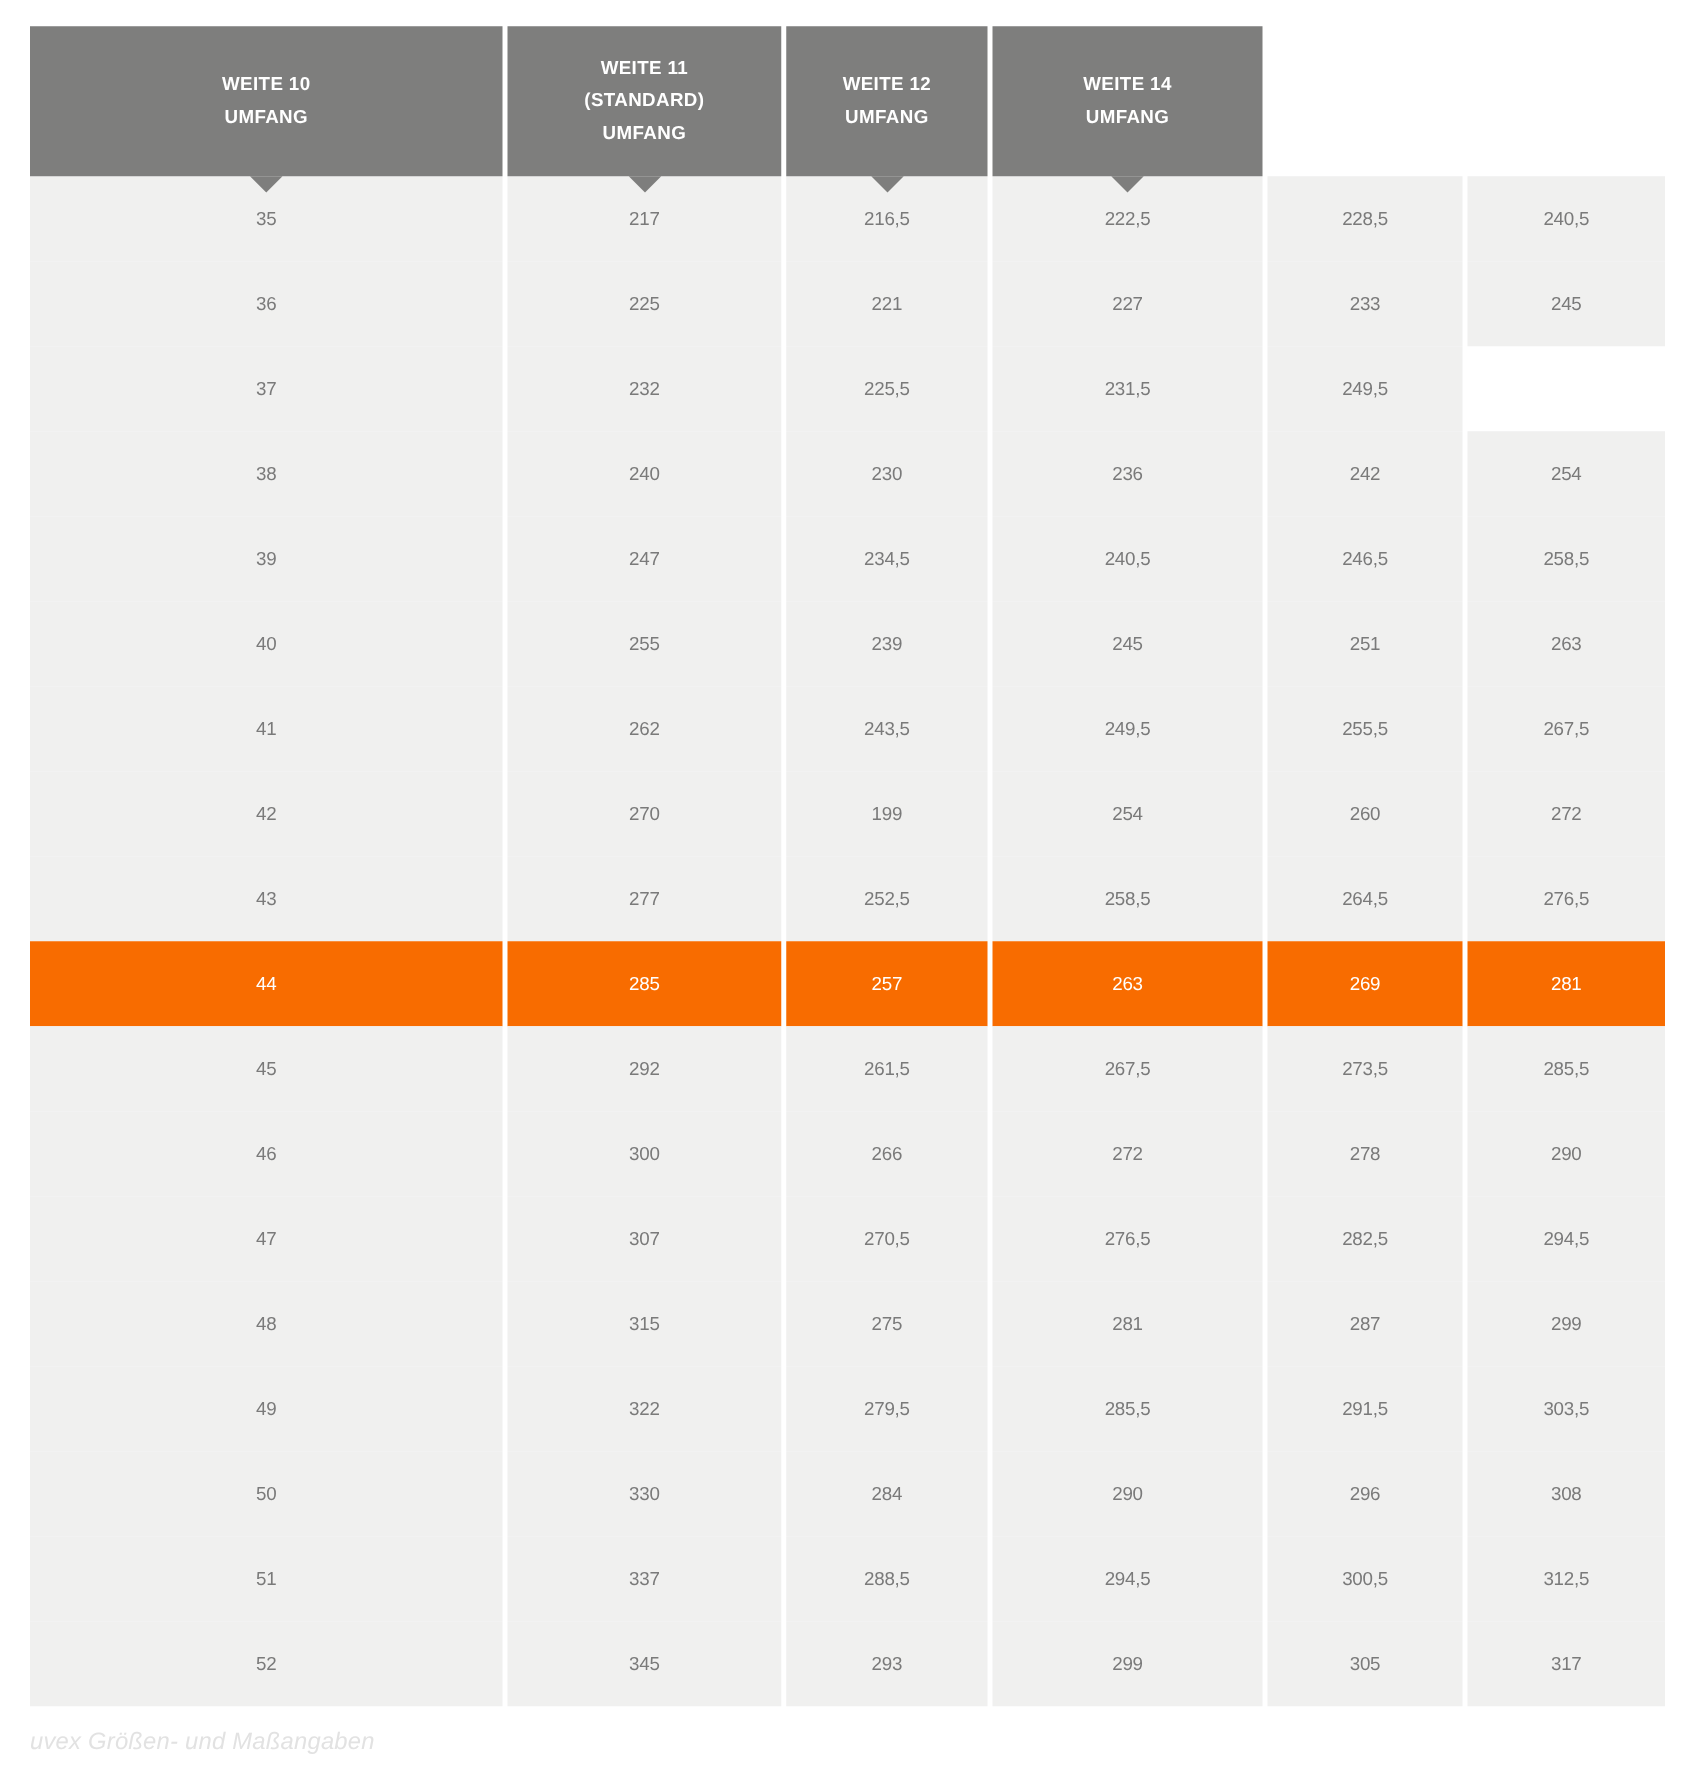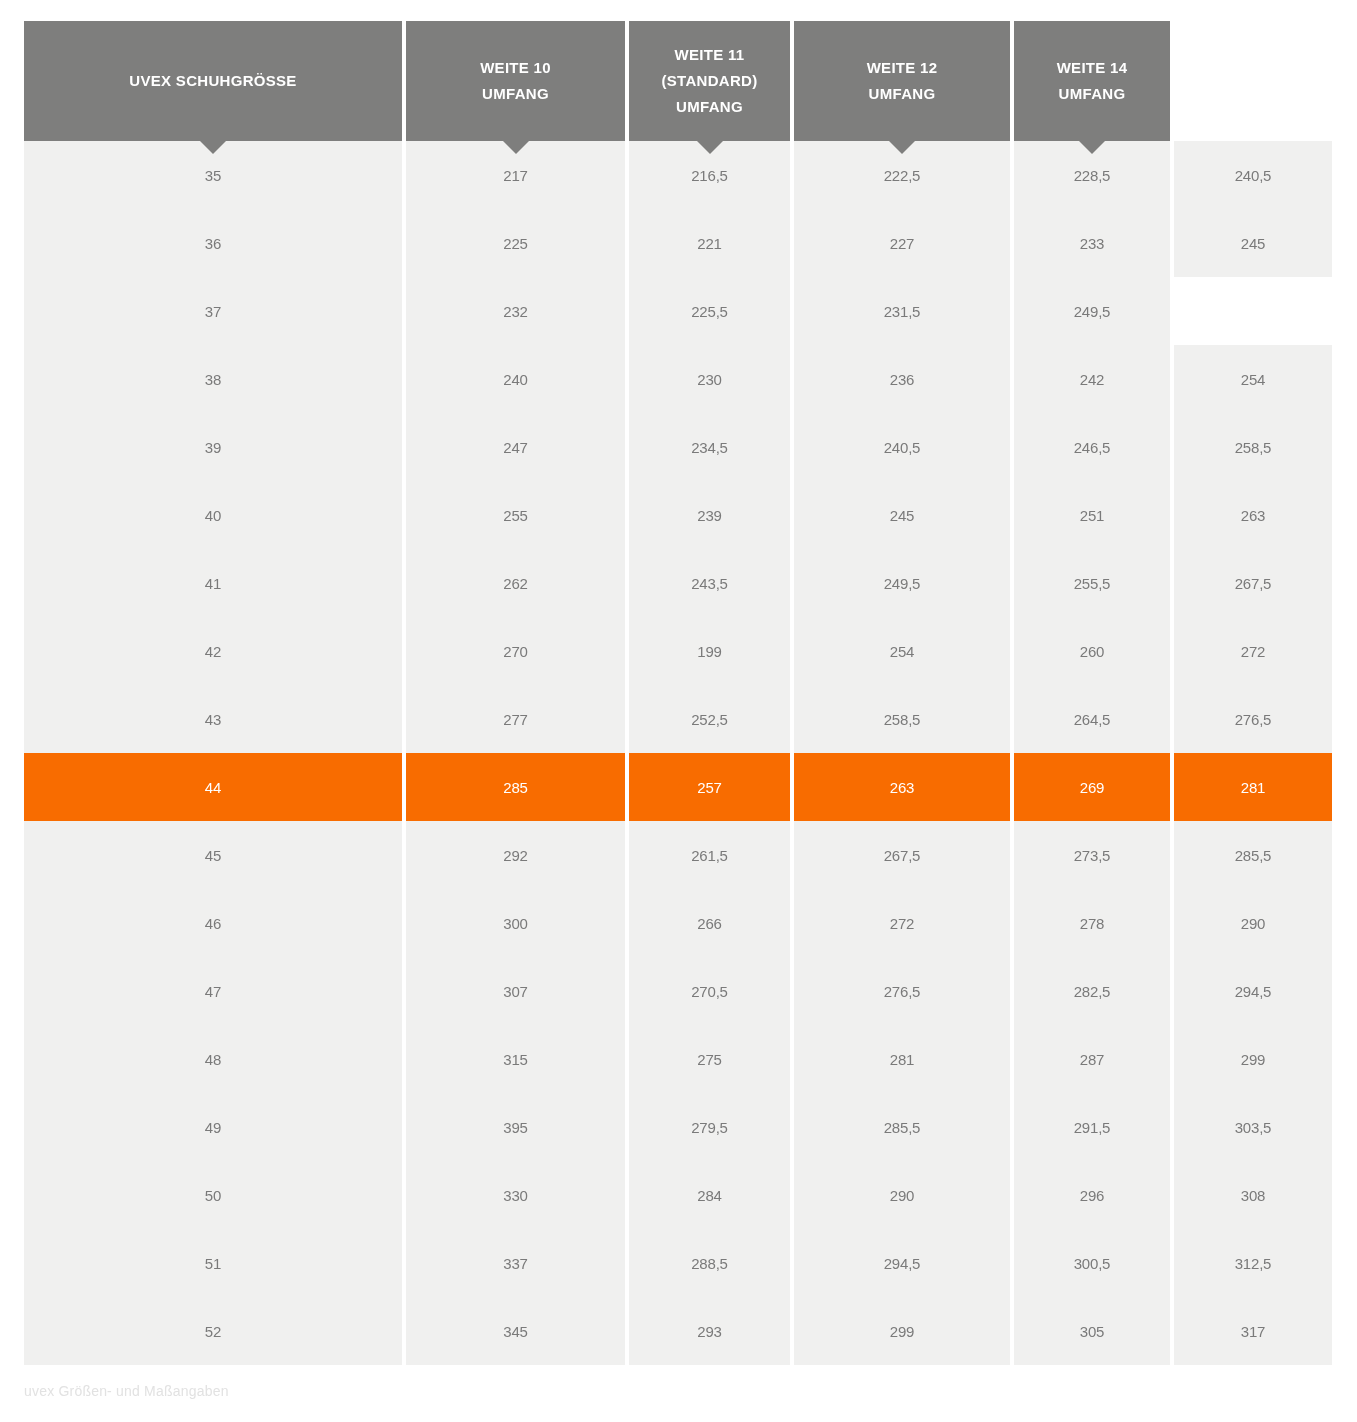--- a/index.html
+++ b/index.html
@@ -73,36 +73,33 @@
     font-size: 15px;
     letter-spacing: -0.2px;
   }
   .tbody .tr.highlight .td {
     background: var(--highlight-bg);
     color: var(--highlight-text);
     text-align: center;
   }
   .caption {
     margin-top: 18px;
-    font-size: 14px;
+    font-size: 19px;
     color: var(--caption-text);
     letter-spacing: 0.2px;
+    font-style: italic;
   }
 </style>
 </head>
 <body>
 
 <div class="page">
   <div class="table-wrap">
     <div class="thead grid-row">
         <div class="th">
-          <div>UVEX SCHUHGRÖSSE</div>
-          <div class="tri"></div>
-        </div>
-        <div class="th">
           <div>WEITE 10<br>UMFANG</div>
           <div class="tri"></div>
         </div>
         <div class="th">
           <div>WEITE 11<br>(STANDARD)<br>UMFANG</div>
           <div class="tri"></div>
         </div>
         <div class="th">
           <div>WEITE 12<br>UMFANG</div>
           <div class="tri"></div>
@@ -219,21 +216,21 @@
         <div class="tr grid-row">
           <div class="td">48</div>
           <div class="td">315</div>
           <div class="td">275</div>
           <div class="td">281</div>
           <div class="td">287</div>
           <div class="td">299</div>
         </div>
         <div class="tr grid-row">
           <div class="td">49</div>
-          <div class="td">395</div>
+          <div class="td">322</div>
           <div class="td">279,5</div>
           <div class="td">285,5</div>
           <div class="td">291,5</div>
           <div class="td">303,5</div>
         </div>
         <div class="tr grid-row">
           <div class="td">50</div>
           <div class="td">330</div>
           <div class="td">284</div>
           <div class="td">290</div>

